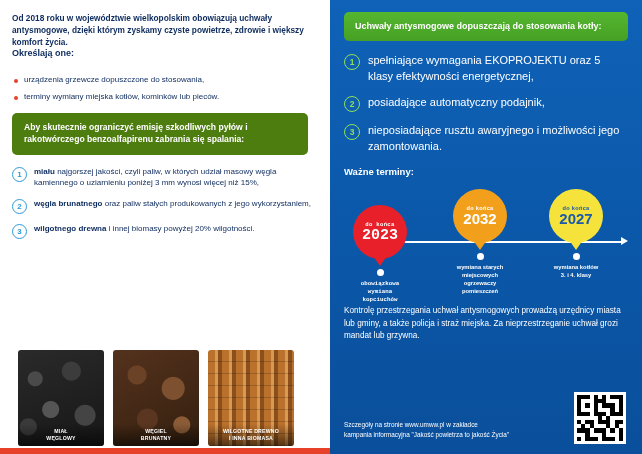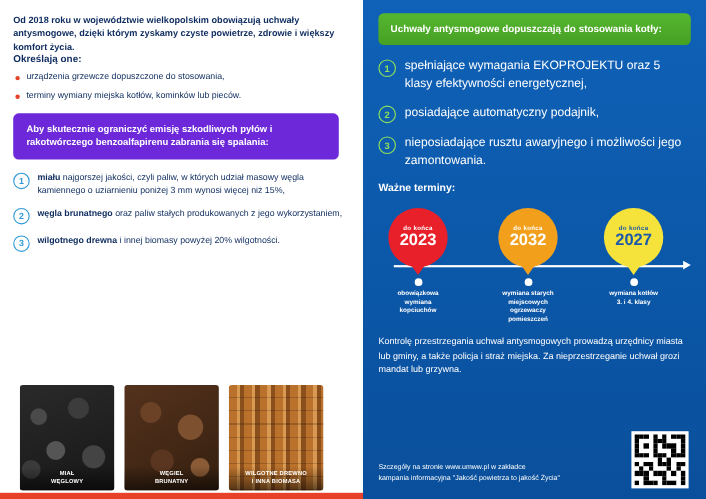--- a/index.html
+++ b/index.html
@@ -28,40 +28,40 @@
     color: #0d2b5e;
     font-weight: bold;
     width: 300px;
   }
   .section-title {
     margin-top: 0;
     font-size: 9px;
     font-weight: bold;
     color: #0d2b5e;
   }
-  .bullet-list { margin-top: 7px; text-align: center; }
+  .bullet-list { margin-top: 17px; text-align: center; }
   .bullet-item {
     display: flex;
     align-items: flex-start;
     font-size: 8px;
     color: #0d2b5e;
     margin-bottom: 6px;
     line-height: 1.35;
   }
   .bullet-dot {
     width: 4px; height: 4px;
     border-radius: 50%;
     background: #e8412a;
     margin: 4px 6px 0 2px;
     flex: 0 0 auto;
   }
   
   .red-banner {
     margin-top: 10px;
-    background: #6d28d9;
+    background: #4d7c0f;
     color: #ffffff;
     border-radius: 5px;
     padding: 8px 12px 9px 12px;
     width: 296px;
     font-size: 8.6px;
     font-weight: bold;
     line-height: 1.45;
   }
   
   .num-list { margin-top: 11px; width: 300px; }
@@ -374,21 +374,21 @@
         <div class="r-num-text">nieposiadające rusztu awaryjnego i możliwości jego zamontowania.</div>
       </div>
     </div>
 
     <div class="r-sub-title">Ważne terminy:</div>
 
     <div class="timeline">
       <div class="tl-line"></div>
       <div class="tl-arrow"></div>
 
-      <div class="tl-node" style="left:-6px; top:0;">
+      <div class="tl-node" style="left:-6px; top:16px;font-family:Liberation Mono, monospace;">
         <div class="tl-pin pin-red">
           <div class="pin-small">do końca</div>
           <div class="pin-year">2023</div>
         </div>
         <div class="tl-dot"></div>
         <div class="tl-cap" style="white-space:pre-line">obowiązkowa
 wymiana
 kopciuchów</div>
       </div>
 

